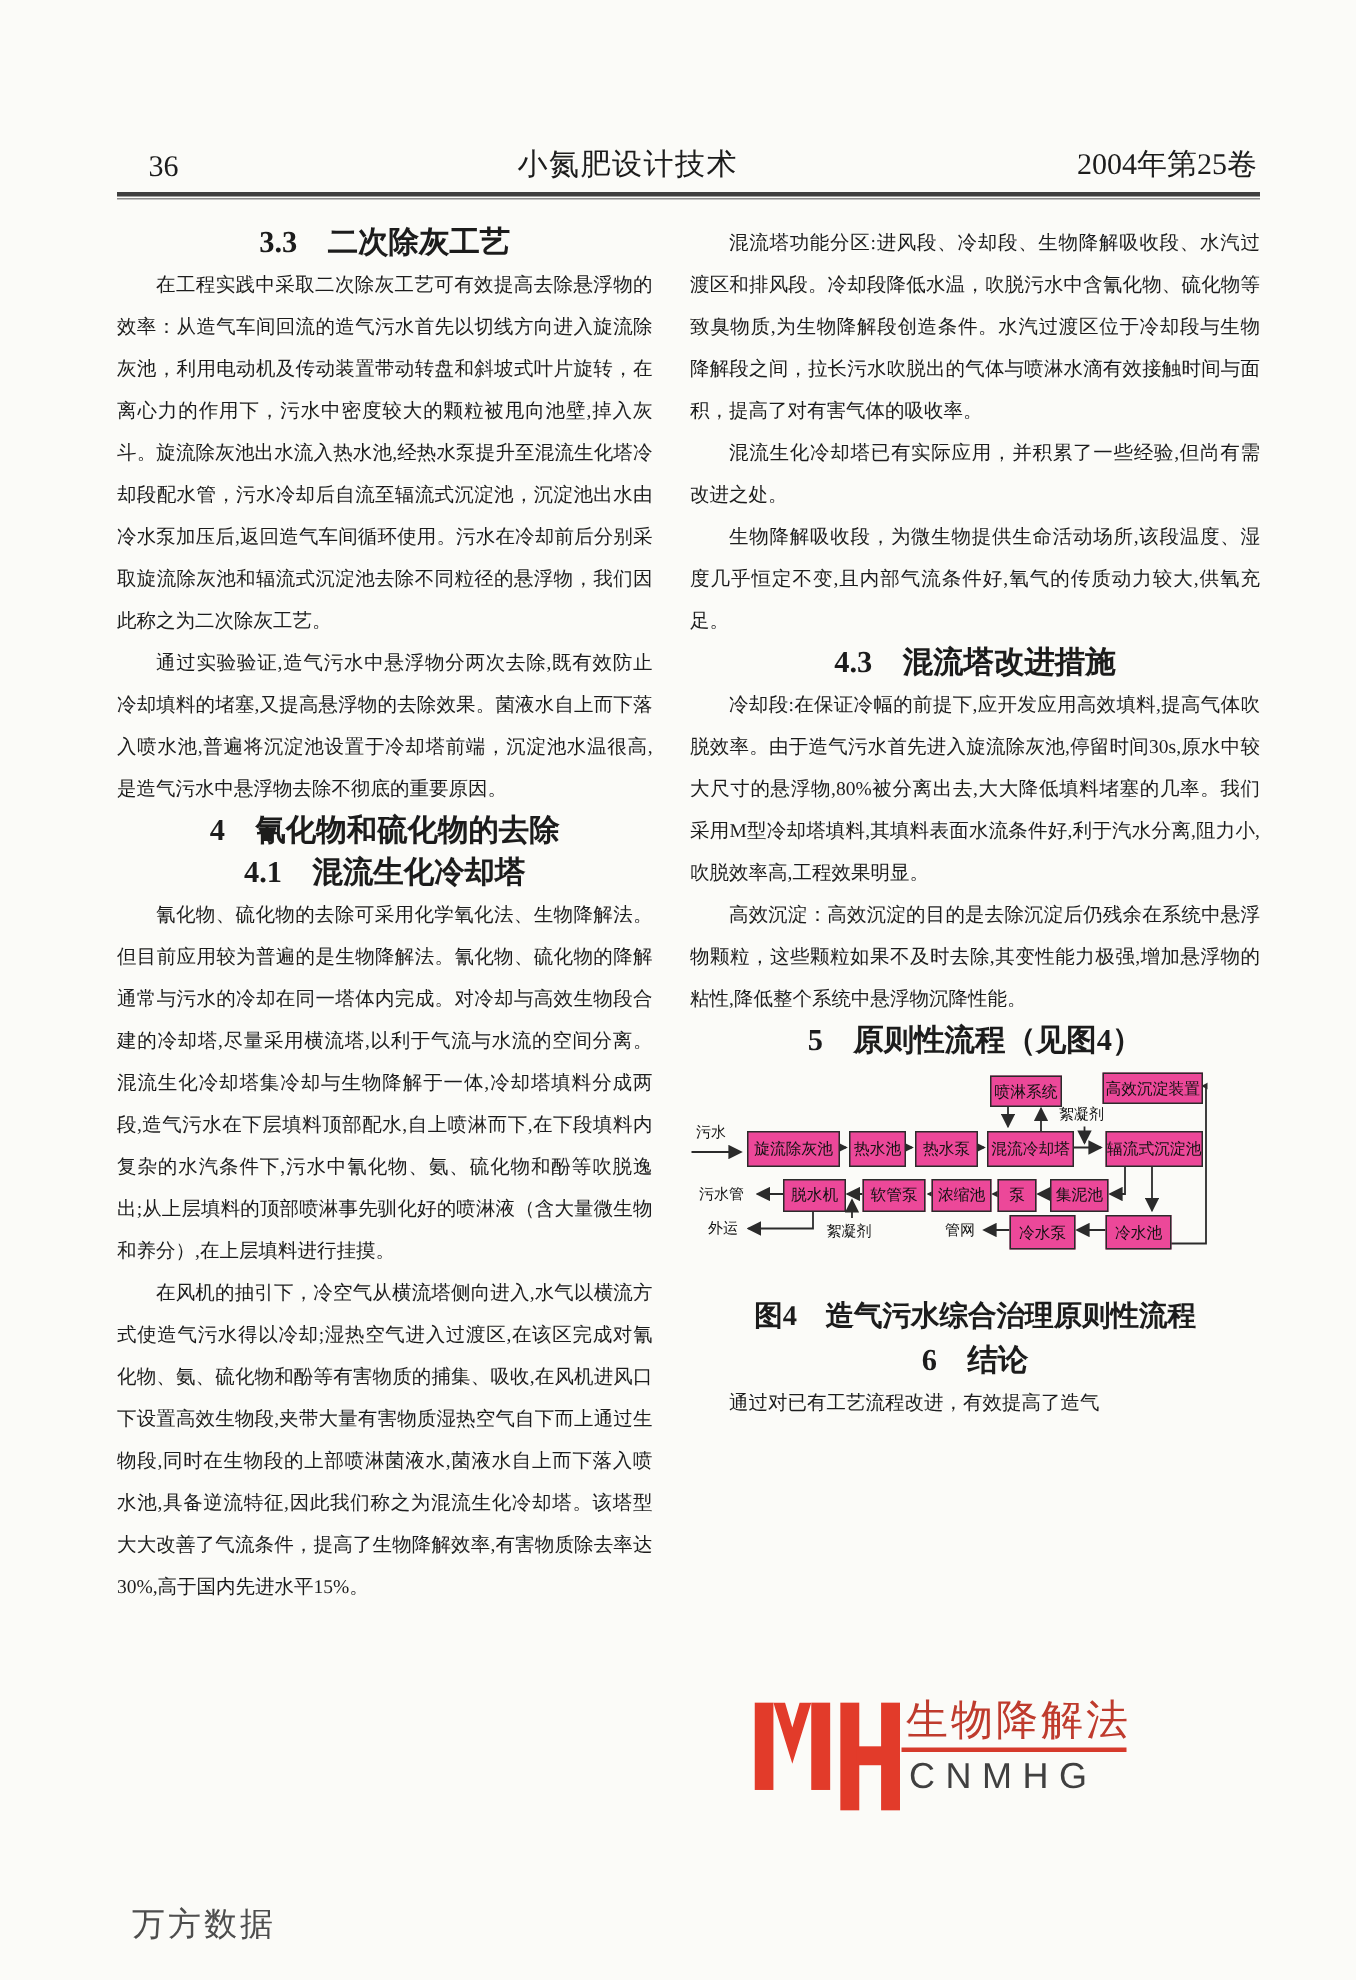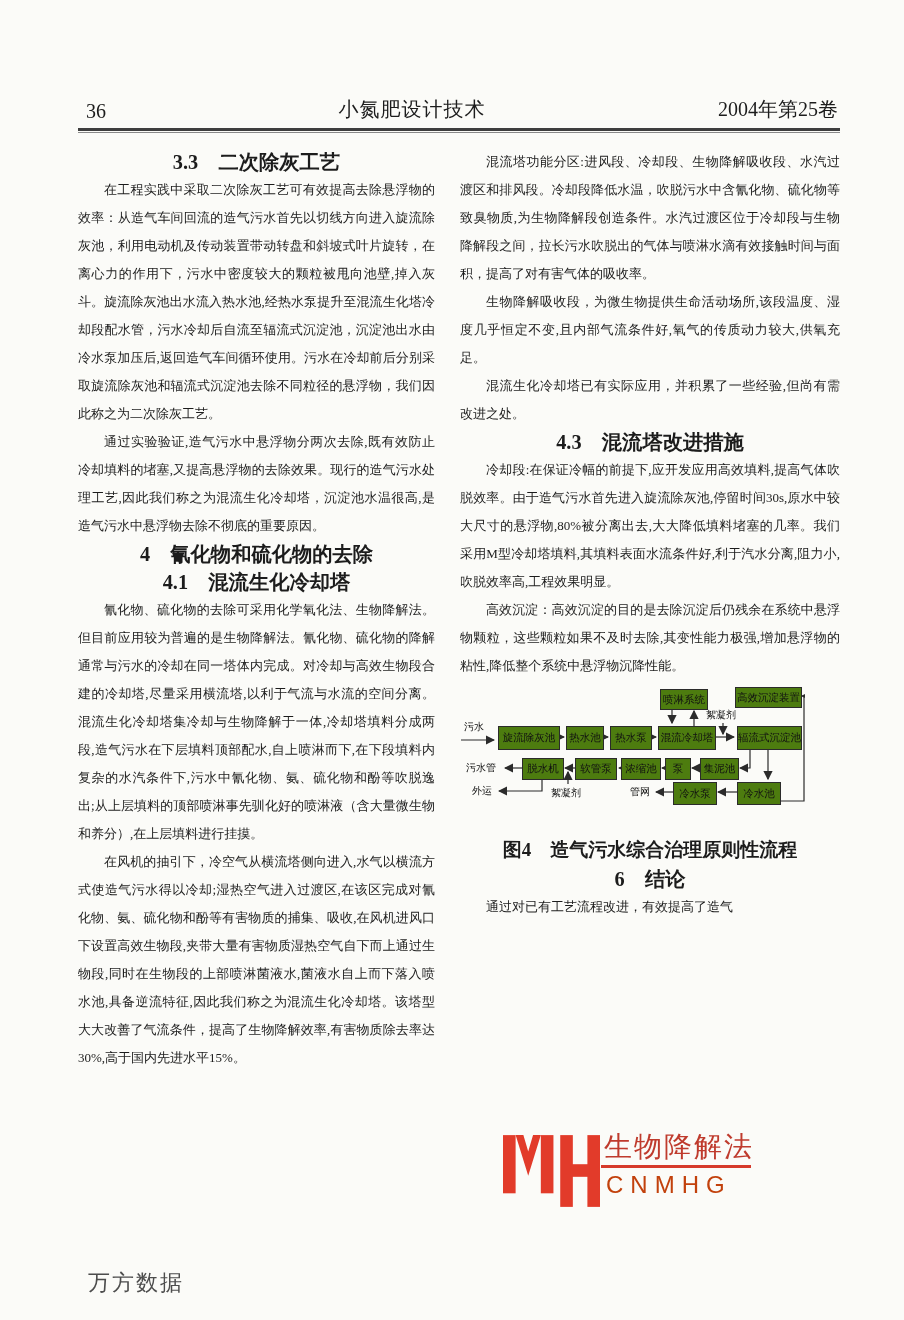--- a/index.html
+++ b/index.html
@@ -6,80 +6,81 @@
   body{
     width:904px;height:1320px;
     background:#fbfbf8;
     font-family:"Liberation Serif","DejaVu Serif",serif;
     color:#1c1c1c;
     position:relative;
     overflow:hidden;
   }
   .content{position:absolute;left:78px;top:96px;width:762px;}
   .hdr{display:flex;justify-content:space-between;align-items:flex-end;
-       font-size:20px;padding:0 2px 5px 8px;}
+       font-size:20px;padding:0 2px 5px 8px;margin-left:13px;}
   .hdr .jtitle{letter-spacing:1px;}
   .rule{border-top:3px solid #3e3e3e;height:1px;border-bottom:1px solid #8a8a8a;margin:0 0 15px 0;}
   .columns{display:flex;gap:25px;}
   .col-l{width:357px;}
   .col-r{width:380px;}
   .para{margin:0;font-size:13px;line-height:28px;text-align:justify;text-indent:2em;font-family:Liberation Serif, serif;}
   .head{margin:0;font-size:20.3px;line-height:28px;font-weight:bold;text-align:center;}
   
   .figwrap{margin:4px 0 0 0;}
   .diagram{position:relative;width:345px;height:137px;margin:2px 0 0 0;
            font-family:"Liberation Sans","DejaVu Sans",sans-serif;}
   .diagram svg.wires{position:absolute;left:0;top:0;}
-  .dnode{position:absolute;border:1.4px solid #2b2b2b;background:#4d7c0f;
+  .dnode{position:absolute;border:1.4px solid #2b2b2b;background:#ec4899;
          display:flex;align-items:center;justify-content:center;
          font-size:10.5px;white-space:nowrap;color:#111;}
   .dlabel{position:absolute;font-size:10px;white-space:nowrap;color:#111;}
   .caption{margin:16px 0 2px 0;text-align:center;font-weight:bold;font-size:19px;line-height:26px;}
   
   .watermark{position:absolute;left:503px;top:1128px;width:350px;height:92px;pointer-events:none;}
   .wm-logo{position:absolute;left:0;top:6px;}
   .wm-brand{position:absolute;left:101px;top:0;font-size:28px;color:#bf3b2d;
             letter-spacing:2px;font-family:"Liberation Sans","DejaVu Sans",sans-serif;}
   .wm-underline{position:absolute;left:98px;top:37px;width:150px;height:3px;background:#d63a2b;}
-  .wm-sub{position:absolute;left:103px;top:43px;font-size:24px;color:#c2410c;
+  .wm-sub{position:absolute;left:103px;top:43px;font-size:24px;color:#404040;
           letter-spacing:7px;font-family:"Liberation Sans","DejaVu Sans",sans-serif;}
   .footer-mark{position:absolute;left:88px;top:1268px;font-size:22px;color:#4d4d4d;letter-spacing:2px;}
 </style>
 </head>
 <body>
 
 <div class="content">
 
   <div class="hdr">
     <span>36</span>
     <span class="jtitle">小氮肥设计技术</span>
     <span>2004年第25卷</span>
   </div>
   <div class="rule"></div>
 
   <div class="columns">
 
     <div class="col-l">
       <h3 class="head">3.3　二次除灰工艺</h3>
       <p class="para">在工程实践中采取二次除灰工艺可有效提高去除悬浮物的效率：从造气车间回流的造气污水首先以切线方向进入旋流除灰池，利用电动机及传动装置带动转盘和斜坡式叶片旋转，在离心力的作用下，污水中密度较大的颗粒被甩向池壁,掉入灰斗。旋流除灰池出水流入热水池,经热水泵提升至混流生化塔冷却段配水管，污水冷却后自流至辐流式沉淀池，沉淀池出水由冷水泵加压后,返回造气车间循环使用。污水在冷却前后分别采取旋流除灰池和辐流式沉淀池去除不同粒径的悬浮物，我们因此称之为二次除灰工艺。</p>
-      <p class="para">通过实验验证,造气污水中悬浮物分两次去除,既有效防止冷却填料的堵塞,又提高悬浮物的去除效果。现行的造气污水处理工艺,因此我们称之为混流生化冷却塔，沉淀池水温很高,是造气污水中悬浮物去除不彻底的重要原因。</p>
+      <p class="para">通过实验验证,造气污水中悬浮物分两次去除,既有效防止冷却填料的堵塞,又提高悬浮物的去除效果。菌液水自上而下落入喷水池,普遍将沉淀池设置于冷却塔前端，沉淀池水温很高,是造气污水中悬浮物去除不彻底的重要原因。</p>
       <h3 class="head">4　氰化物和硫化物的去除</h3>
       <h3 class="head">4.1　混流生化冷却塔</h3>
       <p class="para">氰化物、硫化物的去除可采用化学氧化法、生物降解法。但目前应用较为普遍的是生物降解法。氰化物、硫化物的降解通常与污水的冷却在同一塔体内完成。对冷却与高效生物段合建的冷却塔,尽量采用横流塔,以利于气流与水流的空间分离。混流生化冷却塔集冷却与生物降解于一体,冷却塔填料分成两段,造气污水在下层填料顶部配水,自上喷淋而下,在下段填料内复杂的水汽条件下,污水中氰化物、氨、硫化物和酚等吹脱逸出;从上层填料的顶部喷淋事先驯化好的喷淋液（含大量微生物和养分）,在上层填料进行挂摸。</p>
       <p class="para">在风机的抽引下，冷空气从横流塔侧向进入,水气以横流方式使造气污水得以冷却;湿热空气进入过渡区,在该区完成对氰化物、氨、硫化物和酚等有害物质的捕集、吸收,在风机进风口下设置高效生物段,夹带大量有害物质湿热空气自下而上通过生物段,同时在生物段的上部喷淋菌液水,菌液水自上而下落入喷水池,具备逆流特征,因此我们称之为混流生化冷却塔。该塔型大大改善了气流条件，提高了生物降解效率,有害物质除去率达30%,高于国内先进水平15%。</p>
 
     </div>
 
     <div class="col-r">
       <p class="para">混流塔功能分区:进风段、冷却段、生物降解吸收段、水汽过渡区和排风段。冷却段降低水温，吹脱污水中含氰化物、硫化物等致臭物质,为生物降解段创造条件。水汽过渡区位于冷却段与生物降解段之间，拉长污水吹脱出的气体与喷淋水滴有效接触时间与面积，提高了对有害气体的吸收率。</p>
+      <p class="para">混流生化冷却塔已有实际应用，并积累了一些经验,但尚有需改进之处。</p>
       <p class="para">生物降解吸收段，为微生物提供生命活动场所,该段温度、湿度几乎恒定不变,且内部气流条件好,氧气的传质动力较大,供氧充足。</p>
-      <p class="para">混流生化冷却塔已有实际应用，并积累了一些经验,但尚有需改进之处。</p>
       <h3 class="head">4.3　混流塔改进措施</h3>
       <p class="para">冷却段:在保证冷幅的前提下,应开发应用高效填料,提高气体吹脱效率。由于造气污水首先进入旋流除灰池,停留时间30s,原水中较大尺寸的悬浮物,80%被分离出去,大大降低填料堵塞的几率。我们采用M型冷却塔填料,其填料表面水流条件好,利于汽水分离,阻力小,吹脱效率高,工程效果明显。</p>
       <p class="para">高效沉淀：高效沉淀的目的是去除沉淀后仍残余在系统中悬浮物颗粒，这些颗粒如果不及时去除,其变性能力极强,增加悬浮物的粘性,降低整个系统中悬浮物沉降性能。</p>
+      <h3 class="head">5　原则性流程（见图4）</h3>
 
       <div class="figwrap">
         <div class="diagram">
           <svg class="wires" width="345" height="137" viewBox="0 0 345 137">
             <defs>
               <marker id="arw" markerWidth="8" markerHeight="8" refX="7" refY="4" orient="auto">
                 <path d="M0,0 L8,4 L0,8 z" fill="#2b2b2b"></path>
               </marker>
             </defs>
             <g stroke="#2b2b2b" stroke-width="1.2" fill="none">

